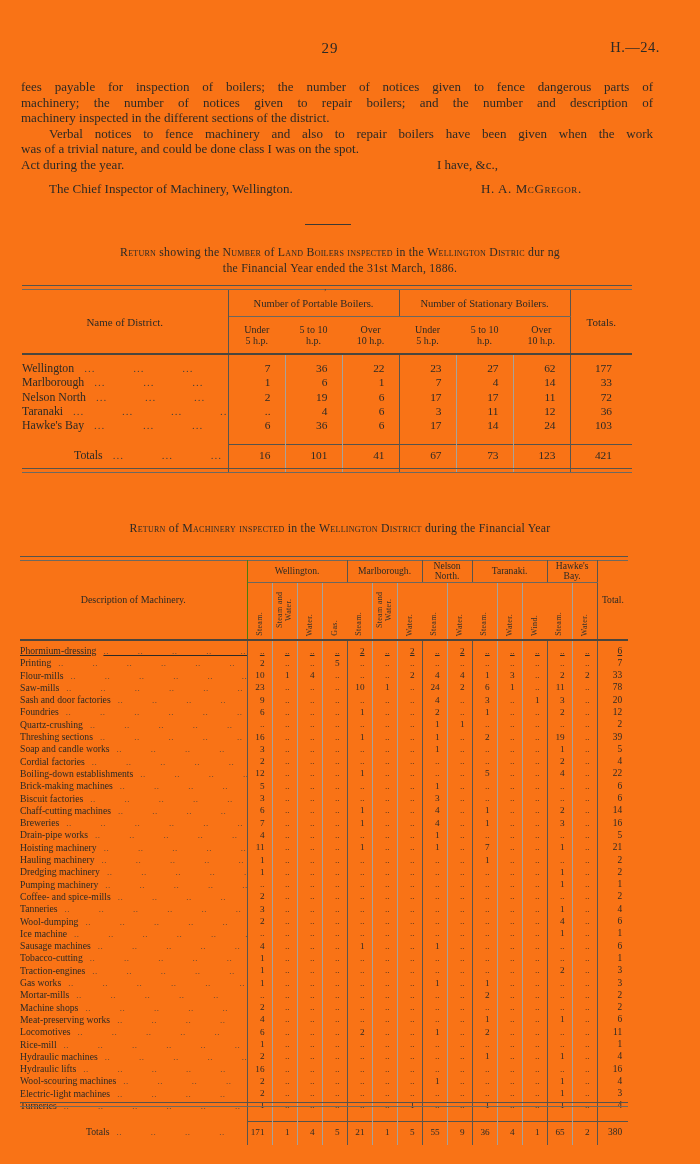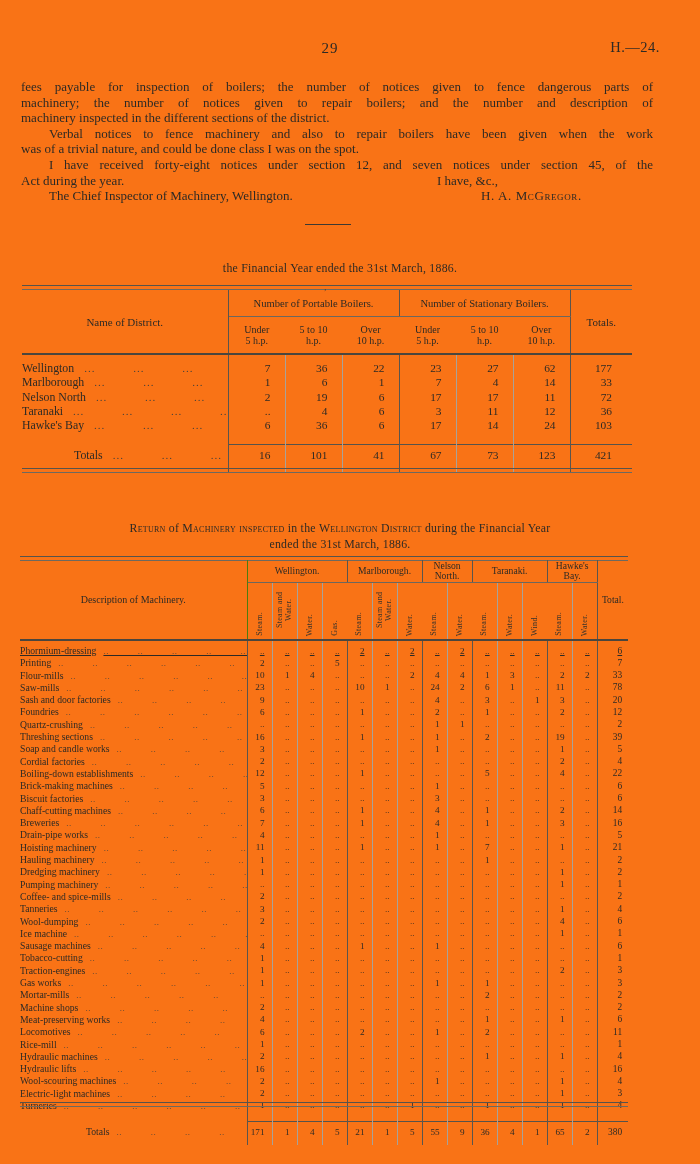--- a/index.html
+++ b/index.html
@@ -10,21 +10,21 @@
   #page-head{position:absolute;top:40px;left:0;width:660px;text-align:center;font-size:15px;letter-spacing:1px;}
   #doc-ref{position:absolute;top:39px;right:40px;font-size:14.5px;letter-spacing:0.5px;}
 
   
   #paras{position:absolute;top:79px;left:21px;width:632px;font-size:13px;line-height:15.6px;}
   .tline{height:15.6px;white-space:nowrap;}
   .just{text-align:justify;text-align-last:justify;white-space:normal;}
   .ind{text-indent:28px;}
   #act-line{position:relative;height:15.6px;}
   #have-etc{position:absolute;left:416px;top:0;}
-  #sig-line{position:relative;height:15.6px;}
+  #sig-line{position:relative;height:15.6px;margin-top:8px;}
   #sig-left{margin-left:28px;}
   #sig-right{position:absolute;left:460px;top:0;letter-spacing:0.6px;}
   .sc{font-variant:small-caps;}
 
   
   #mini-rule{position:absolute;top:224px;left:305px;width:46px;border-top:1.4px solid #3c3933;}
 
   
   .tbl-title{position:absolute;left:20px;width:640px;text-align:center;font-size:11.8px;letter-spacing:0.25px;height:14px;line-height:14px;}
 
@@ -93,35 +93,33 @@
   <div id="paras">
     <div>
         <div class="tline just">fees payable for inspection of boilers; the number of notices given to fence dangerous parts of</div>
         <div class="tline just">machinery; the number of notices given to repair boilers; and the number and description of</div>
         <div class="tline">machinery inspected in the different sections of the district.</div>
       </div>
     <div>
         <div class="tline just ind">Verbal notices to fence machinery and also to repair boilers have been given when the work</div>
         <div class="tline">was of a trivial nature, and could be done class I was on the spot.</div>
       </div>
-    <div>
-        <div class="tline just ind">I have received forty-eight notices under section 12, and seven notices under section 45, of the</div>
-      </div>
     <div id="act-line">
       <span>Act during the year.</span>
       <span id="have-etc">I have, &amp;c.,</span>
     </div>
     <div id="sig-line">
       <span id="sig-left">The Chief Inspector of Machinery, Wellington.</span>
       <span id="sig-right" class="sc">H. A. McGregor.</span>
     </div>
   </div>
 
   <div id="mini-rule"></div>
 
+  <div class="tbl-title" style="top:245px;"><span class="sc">Return</span><span> showing the </span><span class="sc">Number</span><span> of </span><span class="sc">Land Boilers</span><span> </span><span class="sc">inspected</span><span> in the </span><span class="sc">Wellington Distric</span><span>  dur ng</span></div>
   <div class="tbl-title" style="top:261px;">the Financial Year ended the 31st March, 1886.</div>
 
   <div class="dbl" style="top:285px;left:22px;width:610px;"></div>
 
   <table id="t1">
     <colgroup>
       <col style="width:206px">
         <col style="width:57px">
         <col style="width:57px">
         <col style="width:57px">
@@ -261,21 +259,20 @@
           <td class="t1c3"></td>
           <td class="t1c4"></td>
           <td class="t1c5"></td>
           <td class="t1c6"></td>
         </tr>
       </tbody>
   </table>
   <div class="dbl" style="top:468px;left:22px;width:610px;"></div>
 
   <div class="tbl-title" style="top:521px;"><span class="sc">Return</span><span> of </span><span class="sc">Machinery</span><span> </span><span class="sc">inspected</span><span> in the </span><span class="sc">Wellington District</span><span> during the Financial Year</span></div>
-  <div class="tbl-title" style="top:537px;">ended the 31st March, 1886.</div>
 
   <div class="dbl" style="top:556px;left:20px;width:608px;"></div>
 
   <table id="t2">
     <colgroup id="t2cols">
         <col style="width: 227px;">
         <col style="width: 25px;">
         <col style="width: 25px;">
         <col style="width: 25px;">
         <col style="width: 25px;">

